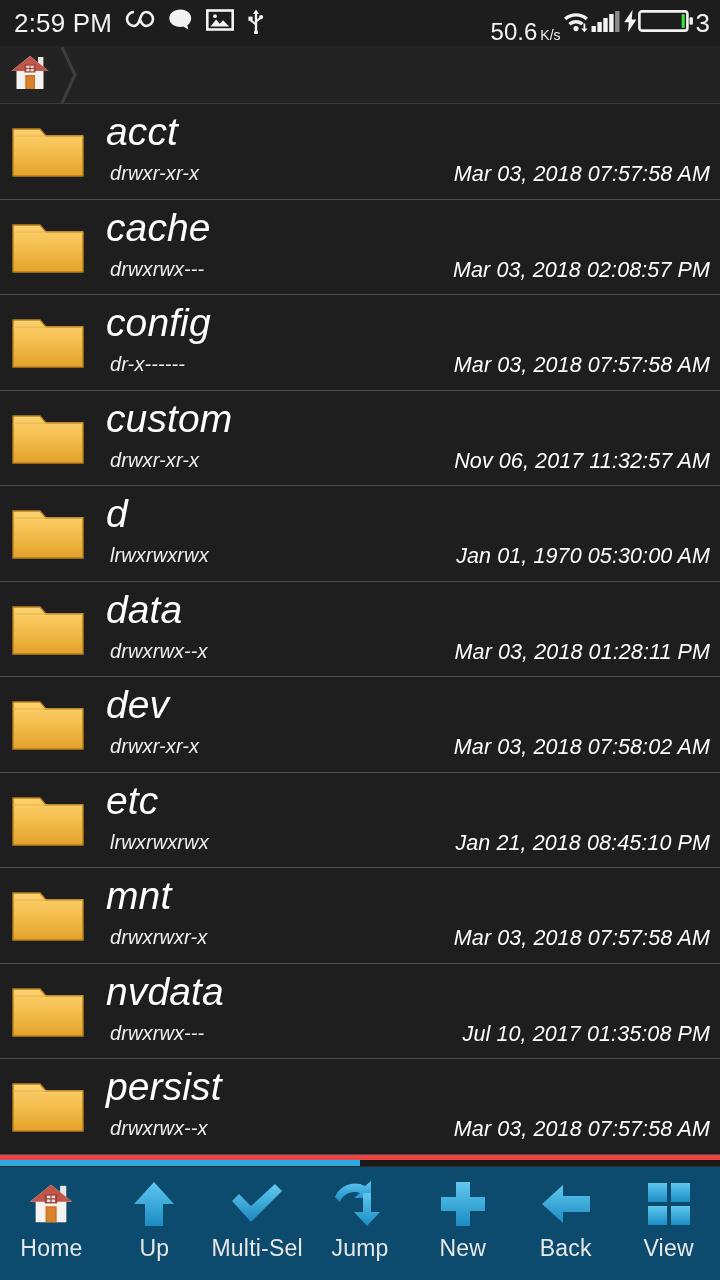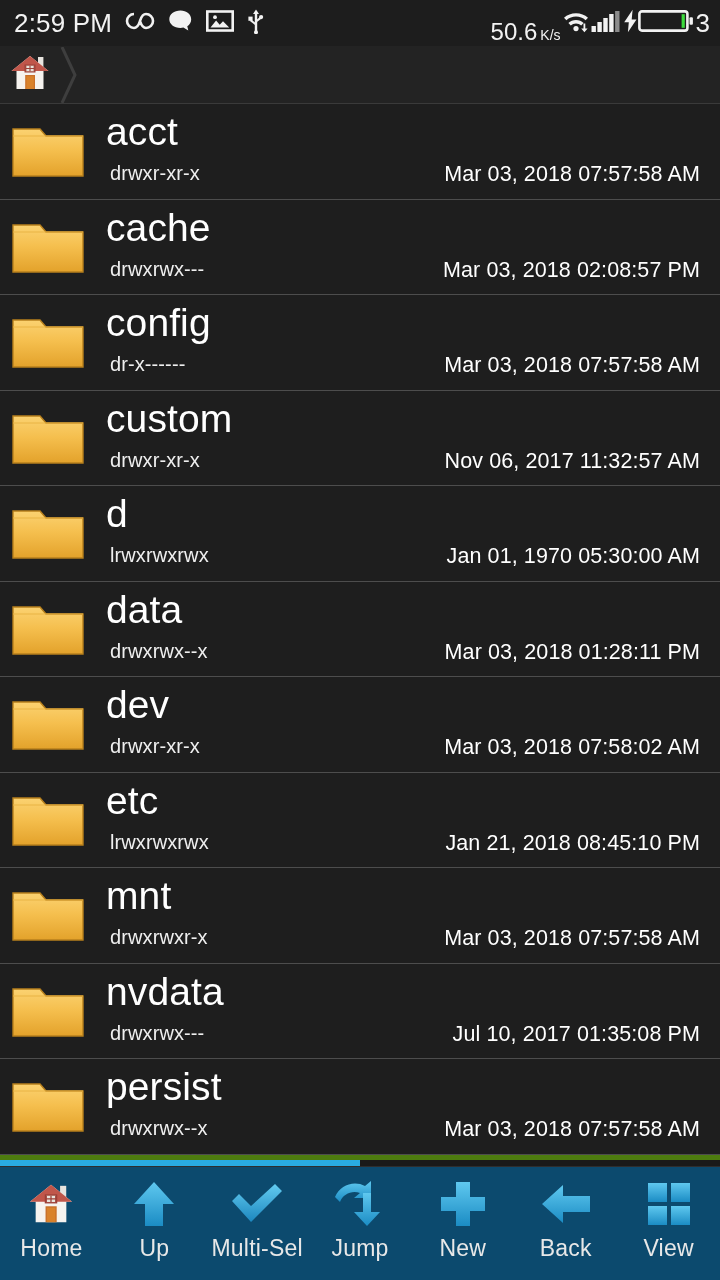--- a/index.html
+++ b/index.html
@@ -12,21 +12,21 @@
   #app { position:relative; width:720px; height:1280px; background:#141414; }
 
   
   .statusbar{
     position:relative; height:46px; width:100%;
     background:#1d1d1d;
     display:flex; align-items:center;
     padding:0 10px 0 14px;
     color:#f2f2f2;
   }
-  .sb-left{ display:flex; align-items:center; gap:13px; }
+  .sb-left{ display:flex; gap:13px; }
   .sb-right{ display:flex; align-items:center; gap:0; margin-left:auto; }
   .sb-time{ font-size:26px; letter-spacing:.2px; }
   .sb-speed{ font-size:24px; display:flex; align-items:baseline; }
   .sb-speed .unit{ font-size:14px; margin-left:3px;margin-top:27px; }
   .sb-batt-pct{ font-size:26px; margin-left:2px; }
   .ic{ display:block; }
 
   
   .crumbbar{
     position:relative; height:58px; width:100%;
@@ -40,41 +40,41 @@
     padding:0 4px 0 8px;
   }
   .crumb-sep{
     width:26px; height:100%;
     display:flex; align-items:center; justify-content:center;
   }
 
   
   .filelist{
     position:absolute; top:104px; left:0; right:0; bottom:120px;
-    background:#4d7c0f; overflow:hidden;
+    background:#ef4444; overflow:hidden;font-style:italic;
   }
   .row{
     position:relative; height:95.5px; width:100%;
     background:#1e1e1e;
     border-bottom:1px solid #4d4d4d;
     display:flex; align-items:center;
   }
   .row-icon{ width:96px; display:flex; justify-content:center; align-items:center; }
   .row-body{ position:relative; flex:1; height:100%; }
   .row-name{
     position:absolute; left:10px; top:8px;
     font-size:39px; color:#fff; line-height:1.05;
     white-space:nowrap; letter-spacing:.1px;
   }
   .row-perm{
     position:absolute; left:14px; top:58px;
     font-size:20px; color:#efefef; letter-spacing:.1px;
   }
   .row-date{
-    position:absolute; right:20px; top:58px;
+    position:absolute; right:10px; top:58px;
     font-size:21.5px; color:#fff; white-space:nowrap; letter-spacing:.1px;
   }
 
   
   .scrollwrap{
     position:absolute; left:0; right:0; bottom:114px; height:6px;
     background:#1a1a1a;
   }
   .scrollbar{ height:6px; background:#29abe2; }
 

